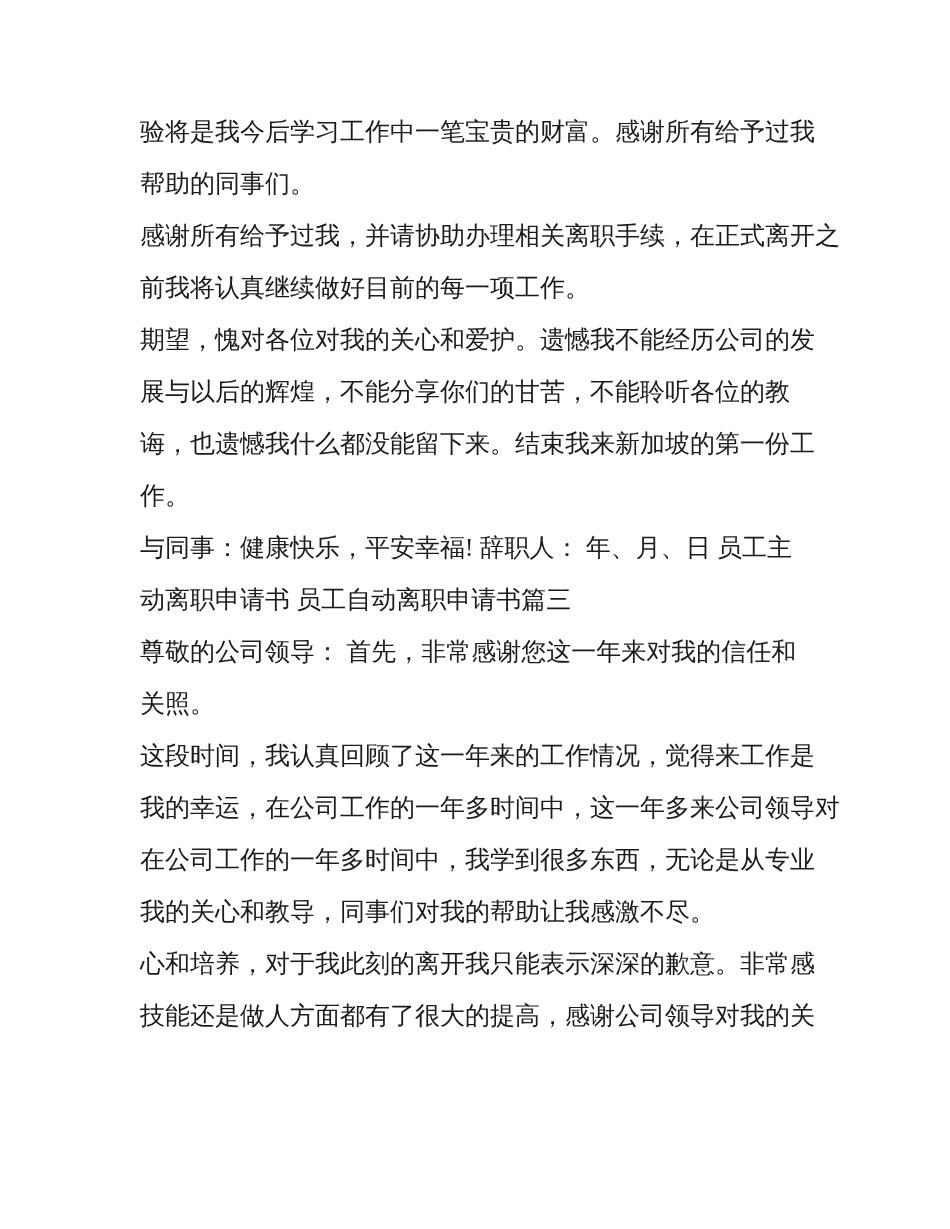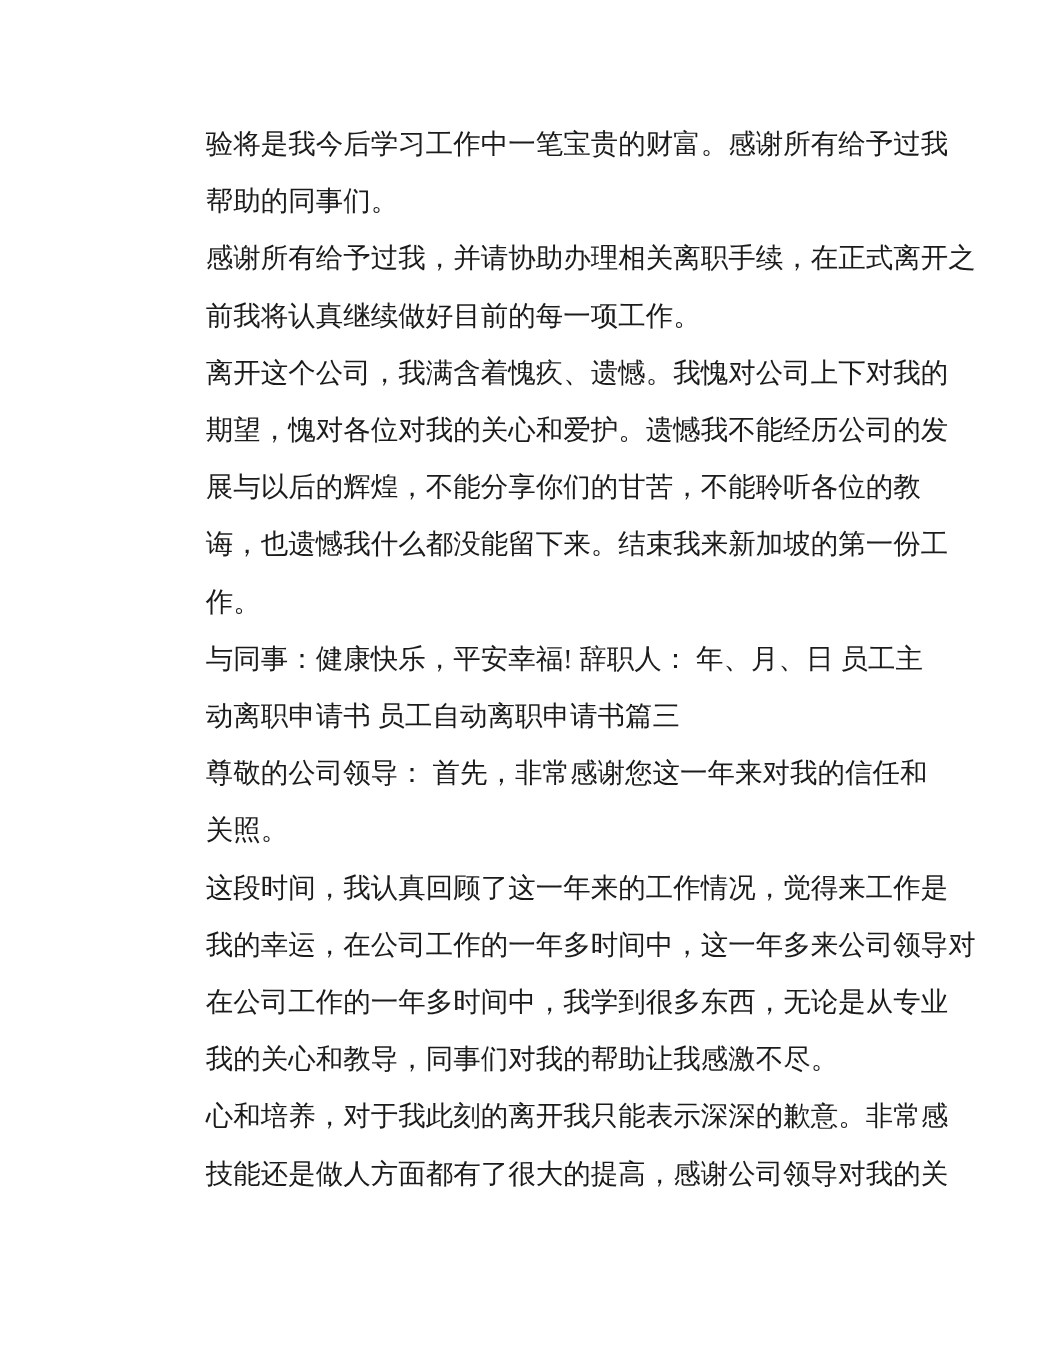--- a/index.html
+++ b/index.html
@@ -17,21 +17,20 @@
     width: 950px;
     height: 1229px;
     background: #ffffff;
     box-sizing: border-box;
   }
   .text-block {
     position: absolute;
     left: 140px;
     top: 106px;
     width: 675px;
-    margin-left: 47px;
   }
   .text-line {
     margin: 0;
     padding: 0;
     height: 52px;
     line-height: 52px;
     font-family: "Liberation Serif", "DejaVu Serif", serif;
     font-size: 25px;
     letter-spacing: 0px;
     color: #1b1b1b;
@@ -41,21 +40,20 @@
 </style>
 </head>
 <body>
 
 <div class="page" style="background: rgb(255, 255, 255);">
   <div class="text-block" style="color: rgb(27, 27, 27);">
       <p class="text-line">验将是我今后学习工作中一笔宝贵的财富。感谢所有给予过我</p>
       <p class="text-line">帮助的同事们。</p>
       <p class="text-line">感谢所有给予过我，并请协助办理相关离职手续，在正式离开之</p>
       <p class="text-line">前我将认真继续做好目前的每一项工作。</p>
-      <p class="text-line">离开这个公司，我满含着愧疚、遗憾。我愧对公司上下对我的</p>
       <p class="text-line">期望，愧对各位对我的关心和爱护。遗憾我不能经历公司的发</p>
       <p class="text-line">展与以后的辉煌，不能分享你们的甘苦，不能聆听各位的教</p>
       <p class="text-line">诲，也遗憾我什么都没能留下来。结束我来新加坡的第一份工</p>
       <p class="text-line">作。</p>
       <p class="text-line">与同事：健康快乐，平安幸福! 辞职人： 年、月、日 员工主</p>
       <p class="text-line">动离职申请书 员工自动离职申请书篇三</p>
       <p class="text-line">尊敬的公司领导： 首先，非常感谢您这一年来对我的信任和</p>
       <p class="text-line">关照。</p>
       <p class="text-line">这段时间，我认真回顾了这一年来的工作情况，觉得来工作是</p>
       <p class="text-line">我的幸运，在公司工作的一年多时间中，这一年多来公司领导对</p>

